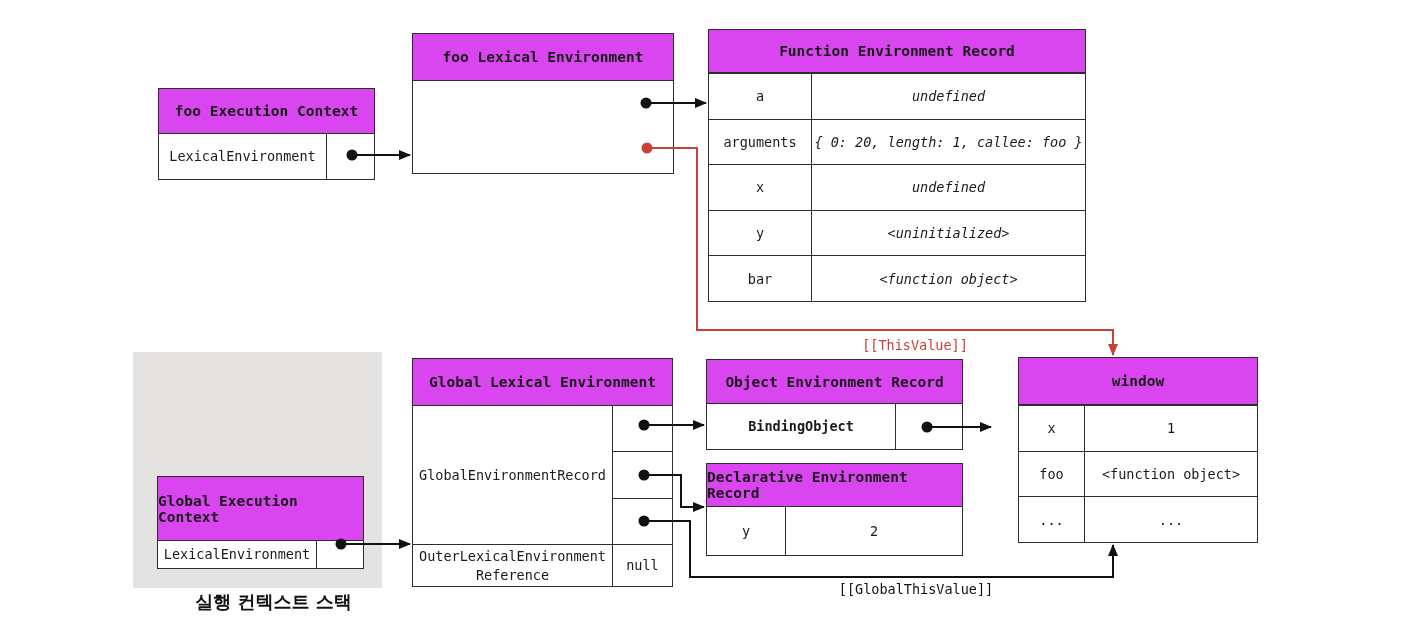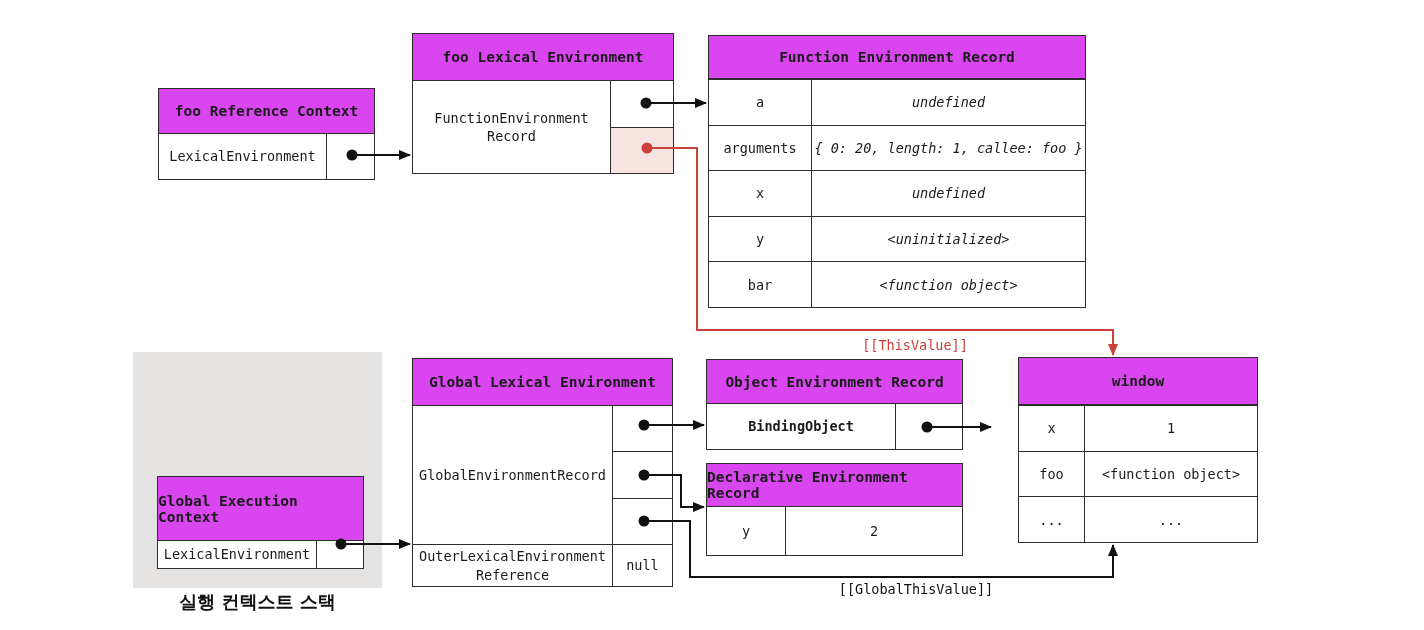--- a/index.html
+++ b/index.html
@@ -43,31 +43,31 @@
   #foo-ec .ptr-cell{width:48px;border-left:1.5px solid #2d2d2d;}
 
   #foo-le{left:412px;top:33px;width:262px;height:141px;}
   #foo-le .hdr{height:47px;}
   #foo-le .body{flex:1;display:flex;}
   #foo-le .label-cell{flex:1;flex-direction:column;}
   #foo-le .ptr-col{width:62px;border-left:1.5px solid #2d2d2d;display:flex;flex-direction:column;}
   #foo-le .ptr-top{flex:1;}
   #foo-le .ptr-pink{flex:1;border-top:1.5px solid #2d2d2d;background:#f8e4e0;}
 
-  #fer{left:708px;top:35px;width:378px;height:273px;}
+  #fer{left:708px;top:29px;width:378px;height:273px;}
   #fer .hdr{height:43px;}
   #fer .row{flex:1;display:flex;border-top:1.5px solid #2d2d2d;}
   #fer .row:first-of-type{border-top:none;}
   #fer .key{width:103px;border-right:1.5px solid #2d2d2d;}
   #fer .val{flex:1;font-style:italic;}
 
   
   #stack-panel{left:133px;top:352px;width:249px;height:236px;}
   #stack-caption{
-    position:absolute;left:133px;top:590px;width:249px;
+    position:absolute;left:149px;top:590px;width:249px;
     text-align:center;font-family:"DejaVu Sans","Liberation Sans",sans-serif;
     font-weight:bold;font-size:18px;color:#111;
   }
 
   #global-ec{left:157px;top:476px;width:207px;height:93px;}
   #global-ec .hdr{height:64px;}
   #global-ec .body{flex:1;display:flex;}
   #global-ec .label-cell{flex:1;}
   #global-ec .ptr-cell{width:47px;border-left:1.5px solid #2d2d2d;}
 
@@ -112,39 +112,29 @@
 </style>
 </head>
 <body>
 
 <div id="canvas">
 
   <div class="gray-panel" id="stack-panel"></div>
   <div id="stack-caption">실행 컨텍스트 스택</div>
 
   <div class="box" id="foo-ec">
-    <div class="hdr">foo Reference Context</div>
+    <div class="hdr">foo Execution Context</div>
     <div class="body">
       <div class="cell label-cell">LexicalEnvironment</div>
       <div class="cell ptr-cell"></div>
     </div>
   </div>
 
   <div class="box" id="foo-le">
     <div class="hdr">foo Lexical Environment</div>
-    <div class="body">
-      <div class="cell label-cell">
-        <span>FunctionEnvironment</span>
-        <span>Record</span>
-      </div>
-      <div class="ptr-col">
-        <div class="cell ptr-top"></div>
-        <div class="cell ptr-pink"></div>
-      </div>
-    </div>
   </div>
 
   <div class="box" id="fer">
     <div class="hdr">Function Environment Record</div>
     <div class="row">
       <div class="cell key">a</div>
       <div class="cell val">undefined</div>
     </div>
     <div class="row">
       <div class="cell key">arguments</div>

